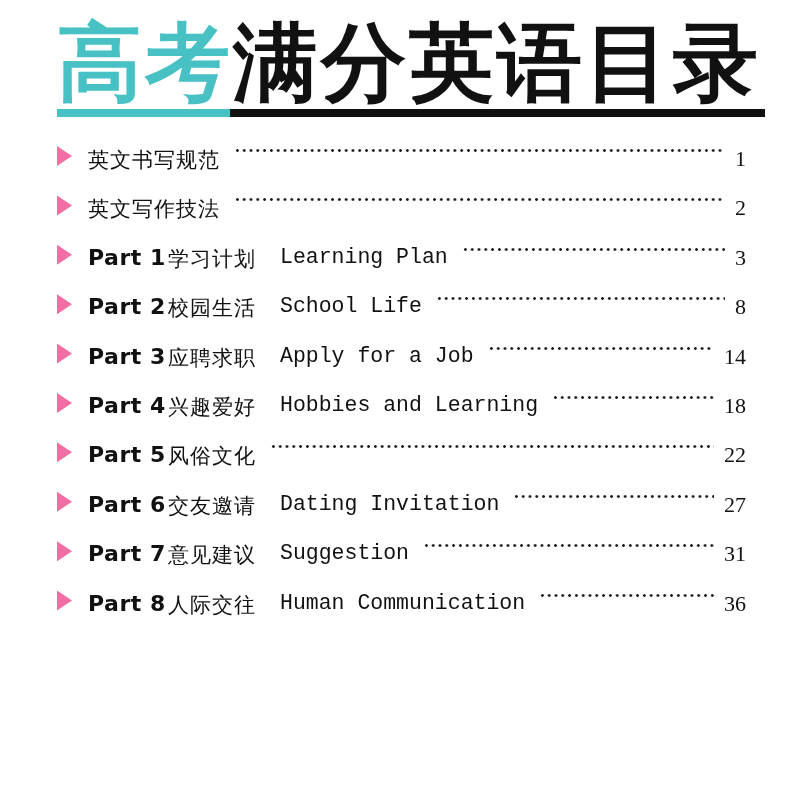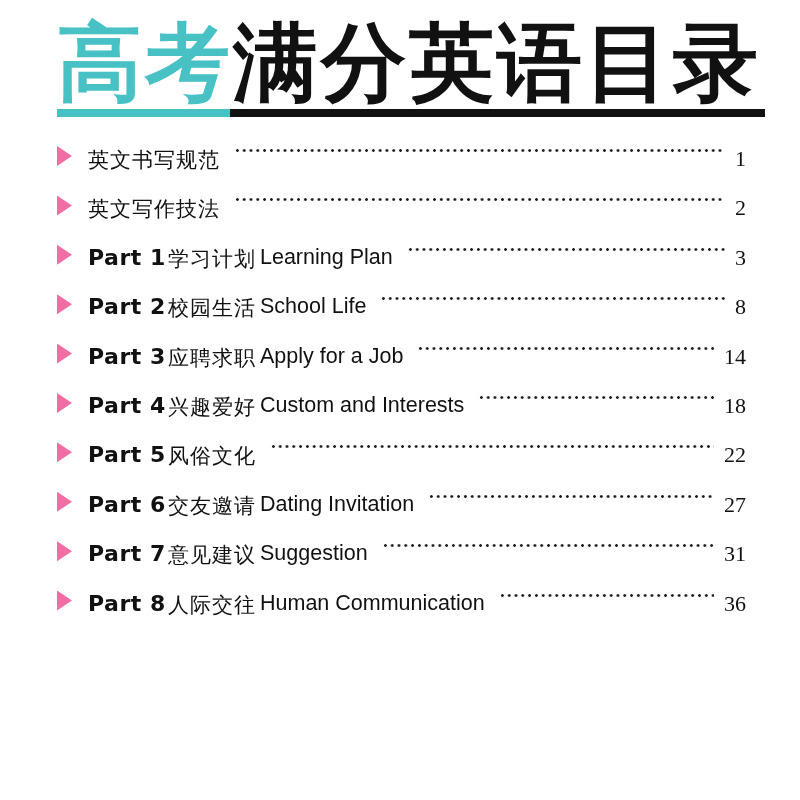--- a/index.html
+++ b/index.html
@@ -81,23 +81,23 @@
     letter-spacing: 0.5px;
     font-family: "DejaVu Sans", "Liberation Sans", sans-serif;
   }
   .zh {
     flex: none;
     letter-spacing: 1px;
     font-size: 21px;
   }
   .en {
     flex: none;
-    margin-left: 4px;
+    margin-left: 24px;
     font-size: 21.5px;
-    font-family: Liberation Sans, sans-serif;
+    font-family: Liberation Mono, monospace;
   }
   .dots {
     flex: 1;
     height: 5px;
     margin: 2px 10px 0 14px;
     background-image: radial-gradient(circle, var(--dot) 1.25px, transparent 1.5px);
     background-size: 6.8px 5px;
     background-repeat: repeat-x;
     background-position: left center;
   }
@@ -166,21 +166,21 @@
       <span class="zh">应聘求职</span>
       <span class="en">Apply for a Job</span>
       <span class="dots"></span>
       <span class="pagenum">14</span>
     </div>
 
     <div class="toc-row">
       <span class="bullet"></span>
       <span class="part">Part 4</span>
       <span class="zh">兴趣爱好</span>
-      <span class="en">Custom and Interests</span>
+      <span class="en">Hobbies and Learning</span>
       <span class="dots"></span>
       <span class="pagenum">18</span>
     </div>
 
     <div class="toc-row">
       <span class="bullet"></span>
       <span class="part">Part 5</span>
       <span class="zh">风俗文化</span>
       <span class="dots"></span>
       <span class="pagenum">22</span>

